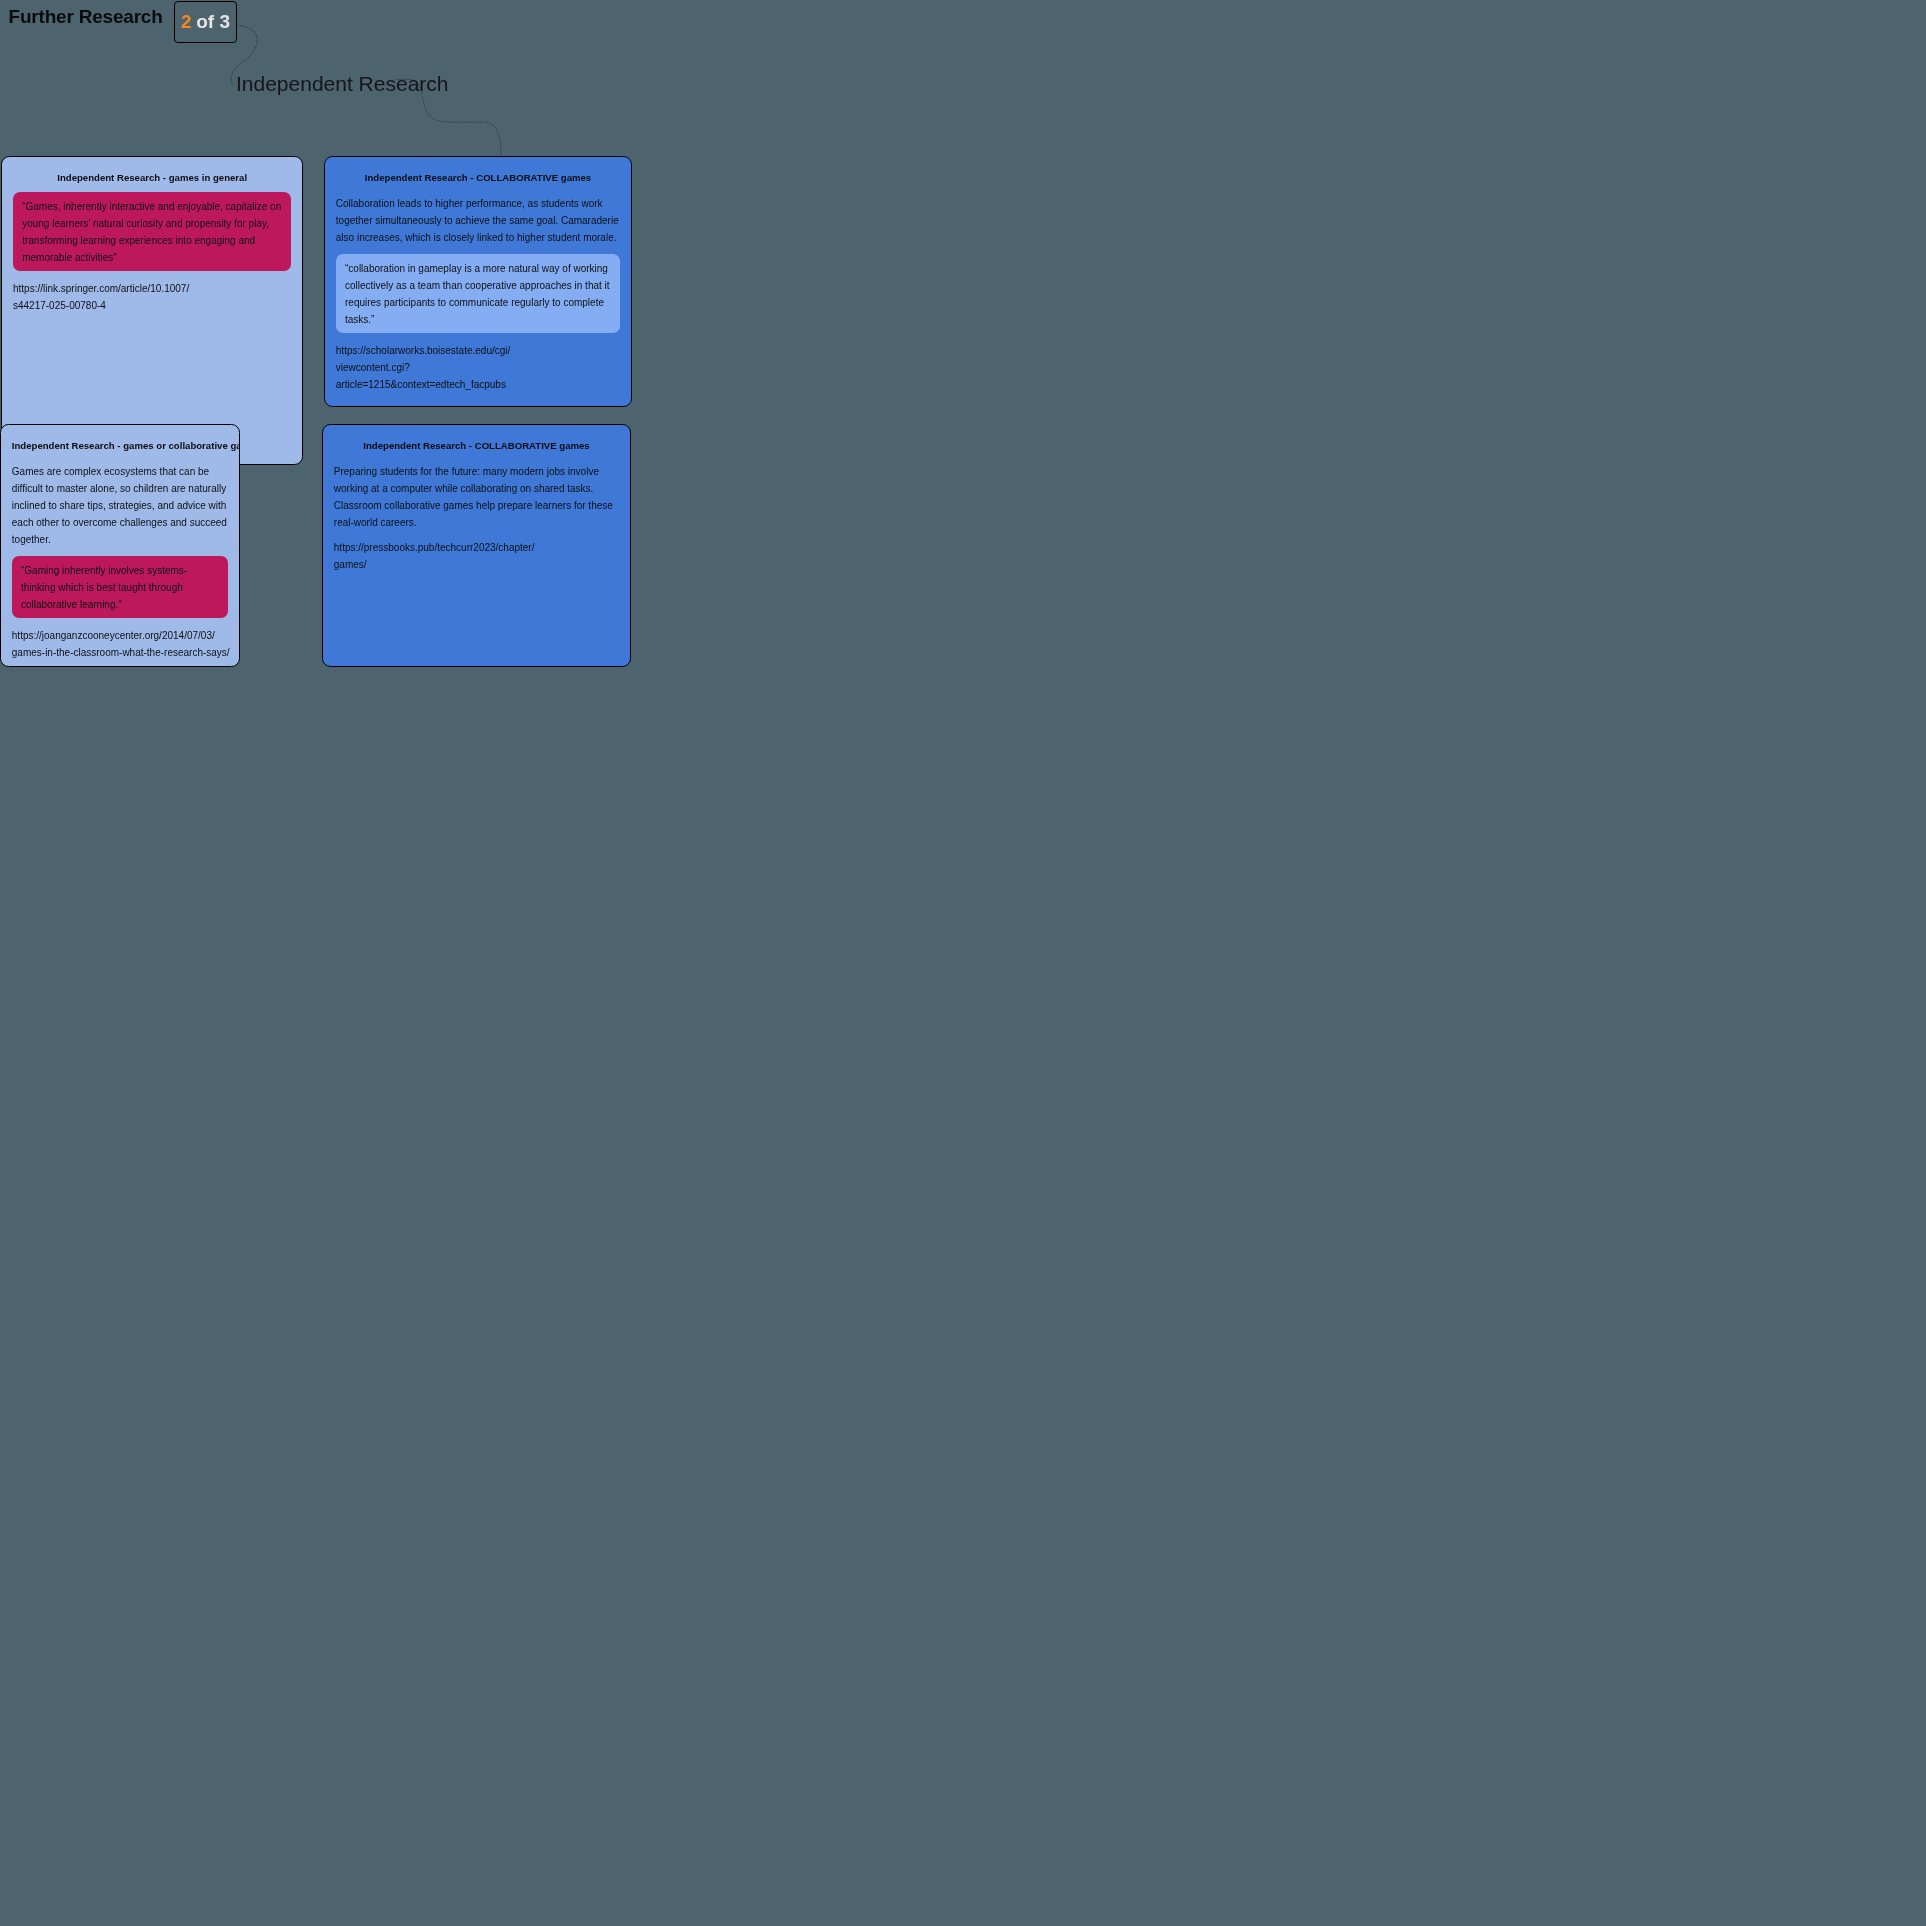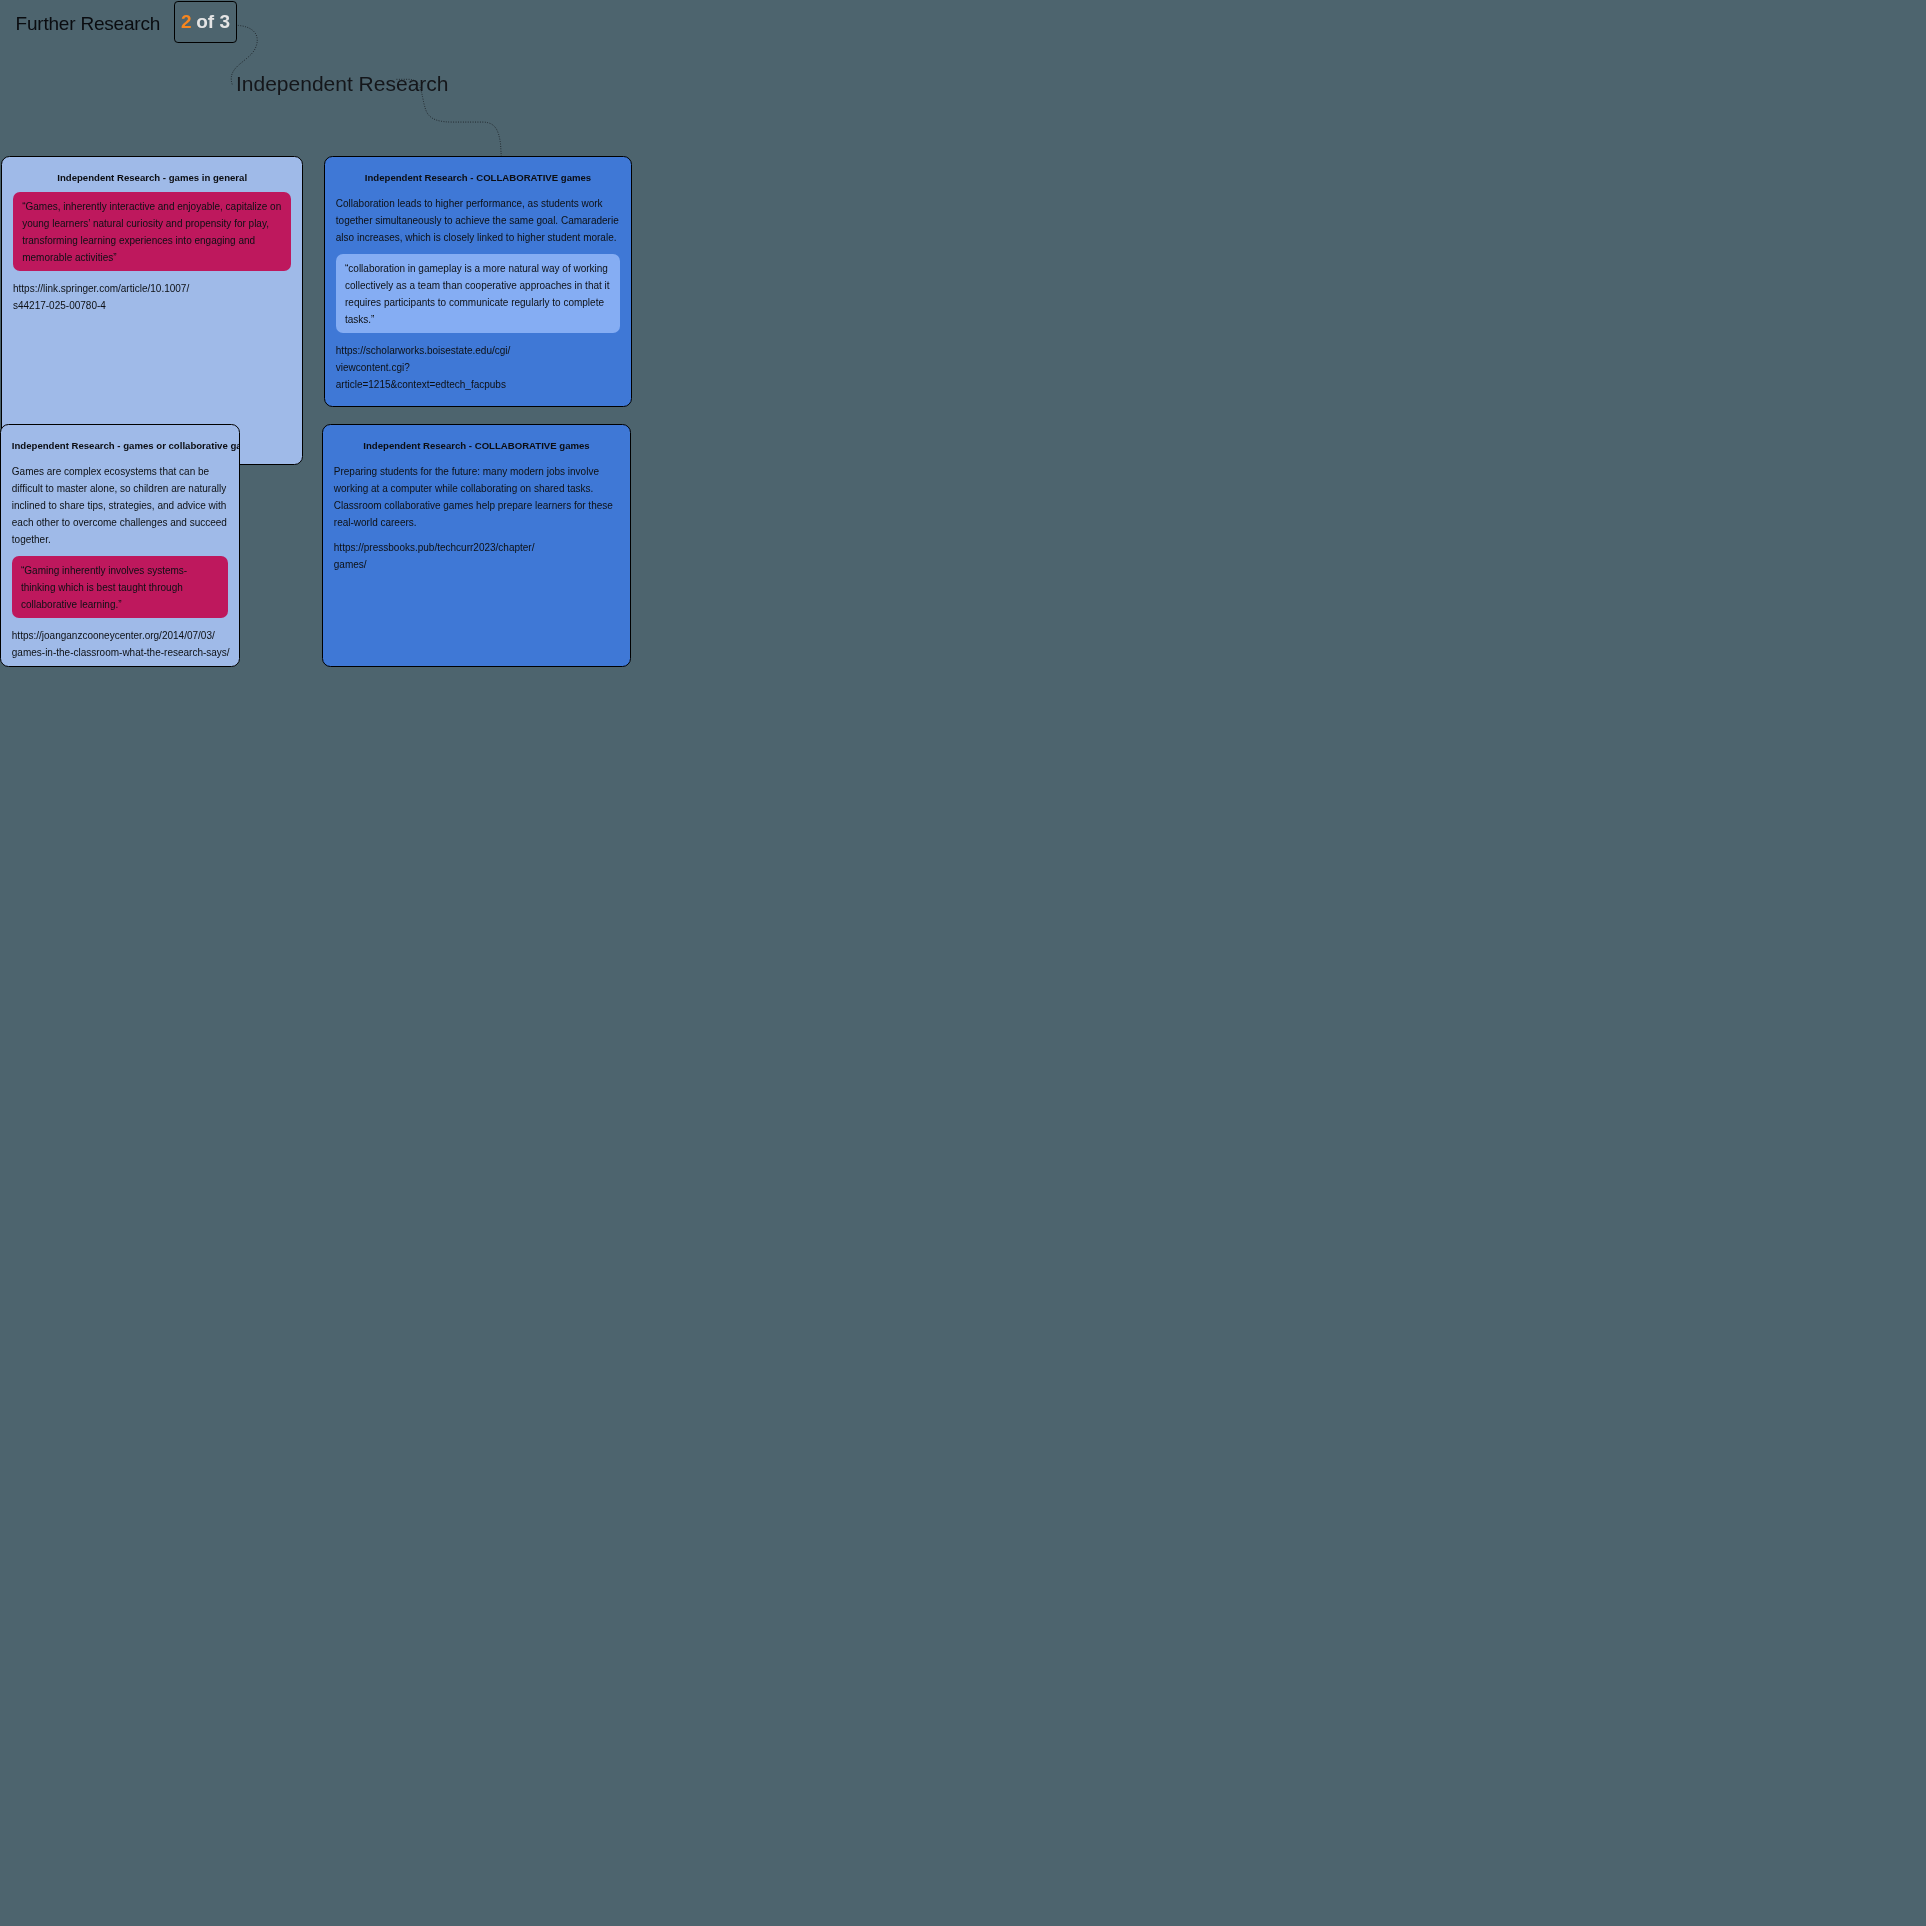--- a/index.html
+++ b/index.html
@@ -9,22 +9,22 @@
     font-family: "Liberation Sans", "DejaVu Sans", sans-serif;
     color: #0d1014;
     overflow: hidden;
     position: relative;
   }
   .canvas { position: absolute; inset: 0; }
 
   
   .page-title {
     position: absolute; left: 8.5px; top: 6.2px;
-    font-size: 19px; font-weight: normal; letter-spacing: -0.2px;
-    color: #0a0c10; margin: 7px; white-space: nowrap;
+    font-size: 19px; font-weight: bold; letter-spacing: -0.2px;
+    color: #0a0c10; margin: 0; white-space: nowrap;
   }
   .counter-box {
     position: absolute; left: 174px; top: 0.8px;
     width: 63px; height: 42px; box-sizing: border-box;
     border: 1.2px solid #000; border-radius: 3.9px;
     display: flex; align-items: center; justify-content: center; gap: 4.6px;
     font-size: 19px; font-weight: bold;
   }
   .counter-current { color: #f6861f; }
   .counter-suffix  { color: #e5e5e5; }

